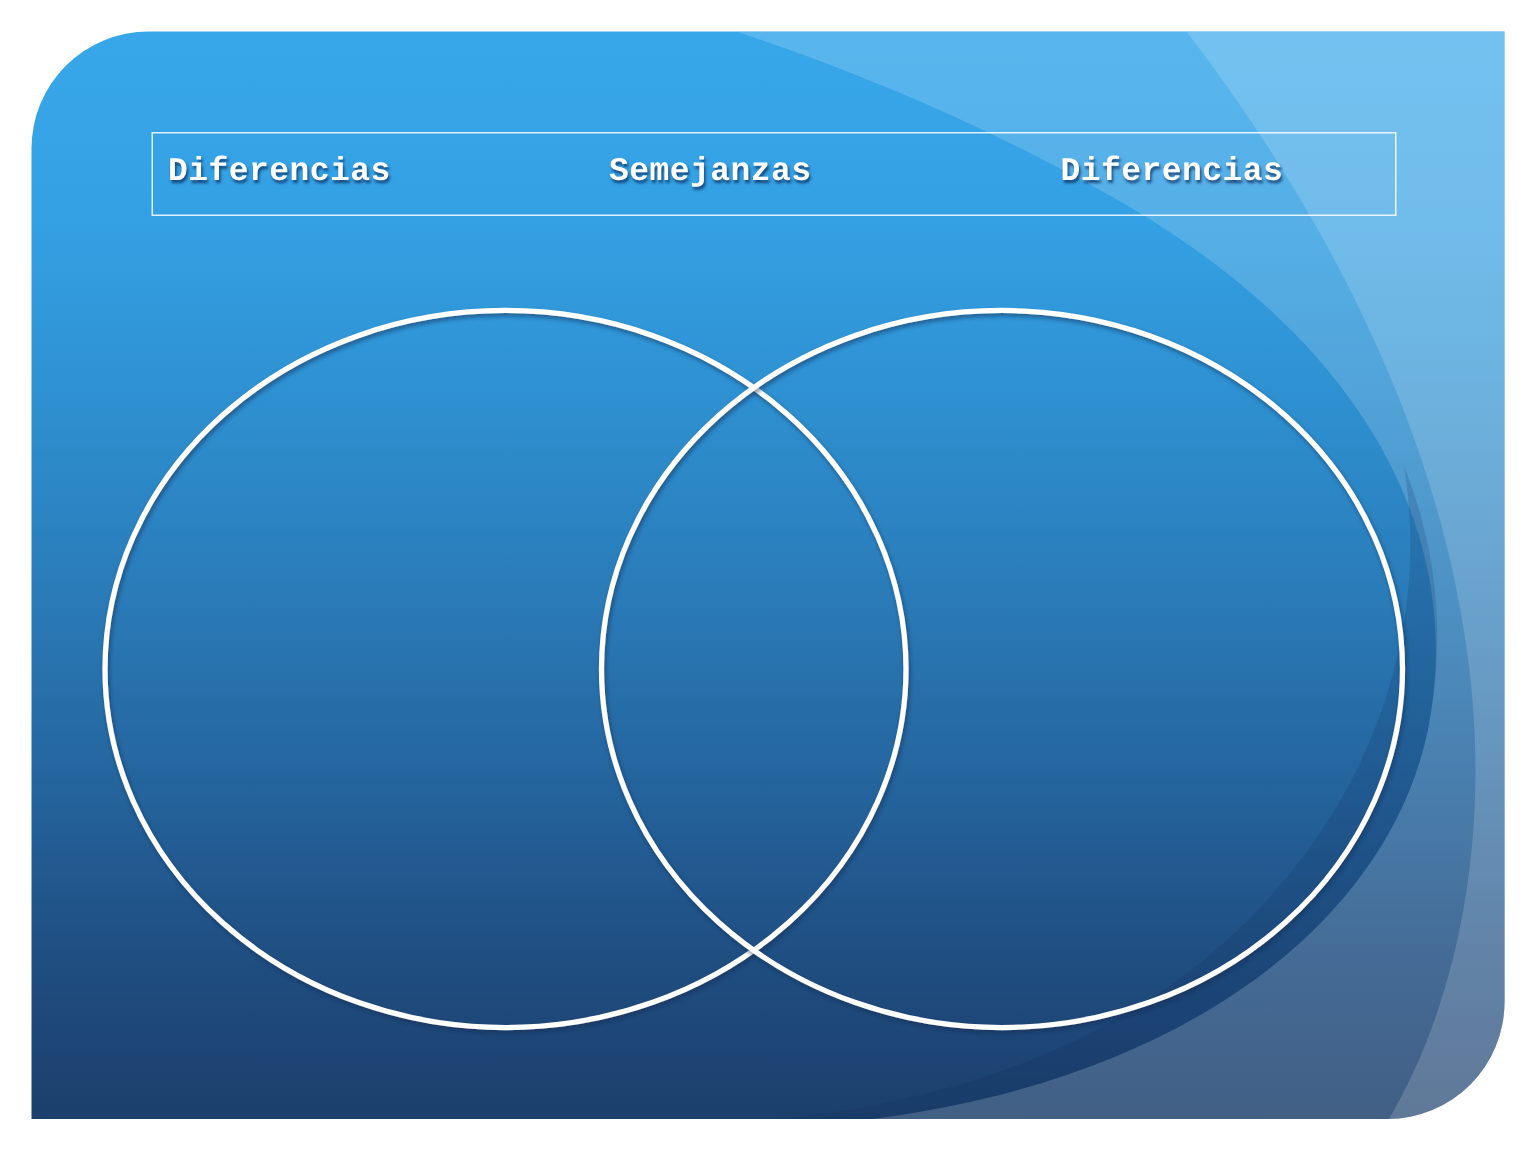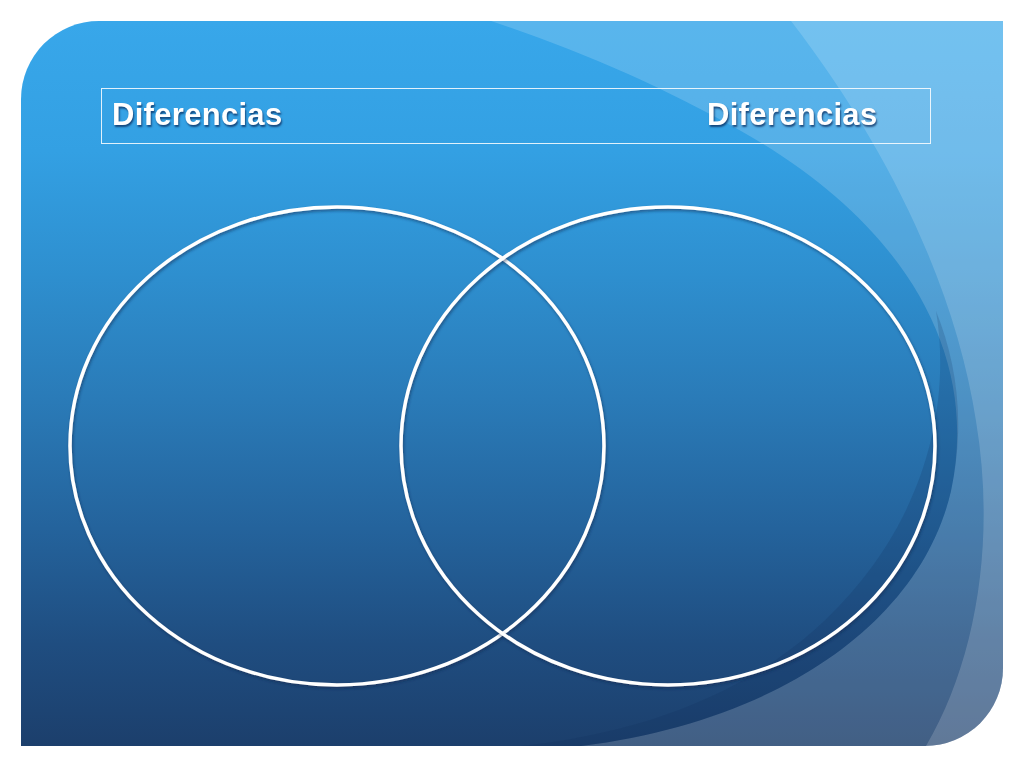--- a/index.html
+++ b/index.html
@@ -39,23 +39,23 @@
     left: 80px;
     top: 67px;
     width: 830px;
     height: 56px;
     border: 1px solid rgba(255,255,255,0.85);
     box-sizing: border-box;
   }
   .header-label {
     position: absolute;
     top: 6px;
-    font-family: Liberation Sans, sans-serif;
+    font-family: Liberation Mono, monospace;
     font-weight: bold;
-    font-size: 31px;
+    font-size: 22px;
     line-height: 40px;
     color: #ffffff;
     letter-spacing: 0.3px;
     text-shadow: 1px 2px 2px rgba(10,40,90,0.75);
     white-space: nowrap;
   }
   .venn {
     position: absolute;
     left: 0;
     top: 0;
@@ -81,20 +81,21 @@
 
     <path d="M 560 725
              C 760 700 900 600 930 470
              C 945 400 935 340 915 290
              C 930 380 905 480 840 560
              C 760 660 640 710 500 725 Z" fill="rgba(15,45,90,0.18)"></path>
   </svg>
 
   <div class="header-box">
     <span class="header-label" style="left:10px;">Diferencias</span>
+    <span class="header-label" style="left:304px;">Semejanzas</span>
     <span class="header-label" style="left:605px;">Diferencias</span>
   </div>
 
   <svg class="venn" viewBox="0 0 982 725" xmlns="http://www.w3.org/2000/svg">
     <defs>
       <filter id="ringShadow" x="-10%" y="-10%" width="120%" height="120%">
         <feDropShadow dx="1" dy="2" stdDeviation="1.5" flood-color="#0a2850" flood-opacity="0.55"></feDropShadow>
       </filter>
     </defs>
     <ellipse cx="316" cy="425" rx="267" ry="239" fill="none" stroke="#ffffff" stroke-width="3.5" filter="url(#ringShadow)"></ellipse>

